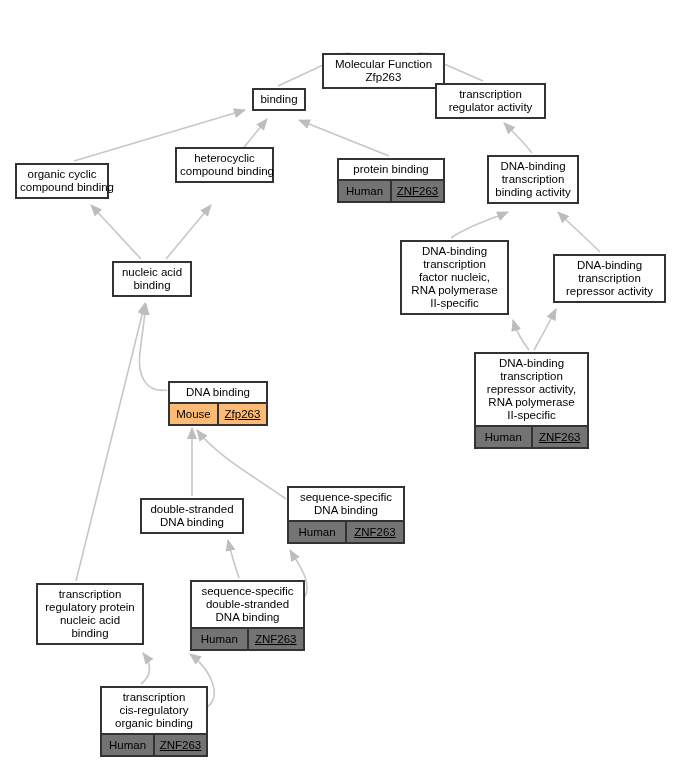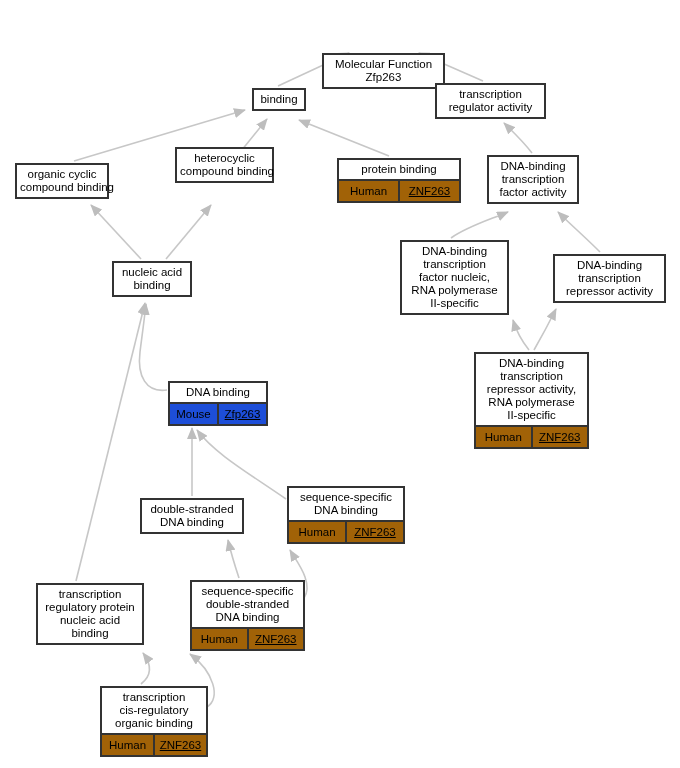--- a/index.html
+++ b/index.html
@@ -33,22 +33,22 @@
   }
   .species-cell{
     flex:1 1 50%;
     text-align:center;
     font-size:11.5px;
     line-height:14px;
     padding:3px 2px;
     white-space:nowrap;
   }
   .species-cell + .species-cell{border-left:2px solid #333333;text-decoration:underline;}
-  .scheme-human .species-cell{background:#a16207;}
-  .scheme-mouse .species-cell{background:#1d4ed8;}
+  .scheme-human .species-cell{background:#737373;}
+  .scheme-mouse .species-cell{background:#fdba74;}
 </style>
 </head>
 <body>
 
 <div id="stage">
   <svg id="edge-layer" width="680" height="768" viewBox="0 0 680 768">
       <defs>
         <marker id="arrow" markerUnits="userSpaceOnUse" markerWidth="13" markerHeight="10" refX="11" refY="5" orient="auto">
           <path d="M0,0 L12,5 L0,10 Z" fill="#bdbdbd"></path>
         </marker>
@@ -96,34 +96,34 @@
         <div>organic cyclic</div>
         <div>compound binding</div>
       </div>
     </div>
     <div class="node" style="left: 175px; top: 147px; width: 99px;">
       <div class="node-title">
         <div>heterocyclic</div>
         <div>compound binding</div>
       </div>
     </div>
-    <div class="node" style="left: 337px; top: 158px; width: 124px;">
+    <div class="node" style="left: 337px; top: 158px; width: 108px;">
       <div class="node-title">
         <div>protein binding</div>
       </div>
       <div class="species-row scheme-human">
         <div class="species-cell">Human</div>
         <div class="species-cell">ZNF263</div>
       </div>
     </div>
     <div class="node" style="left: 487px; top: 155px; width: 92px;">
       <div class="node-title">
         <div>DNA-binding</div>
         <div>transcription</div>
-        <div>factor activity</div>
+        <div>binding activity</div>
       </div>
     </div>
     <div class="node" style="left: 112px; top: 261px; width: 80px;">
       <div class="node-title">
         <div>nucleic acid</div>
         <div>binding</div>
       </div>
     </div>
     <div class="node" style="left: 400px; top: 240px; width: 109px;">
       <div class="node-title">

